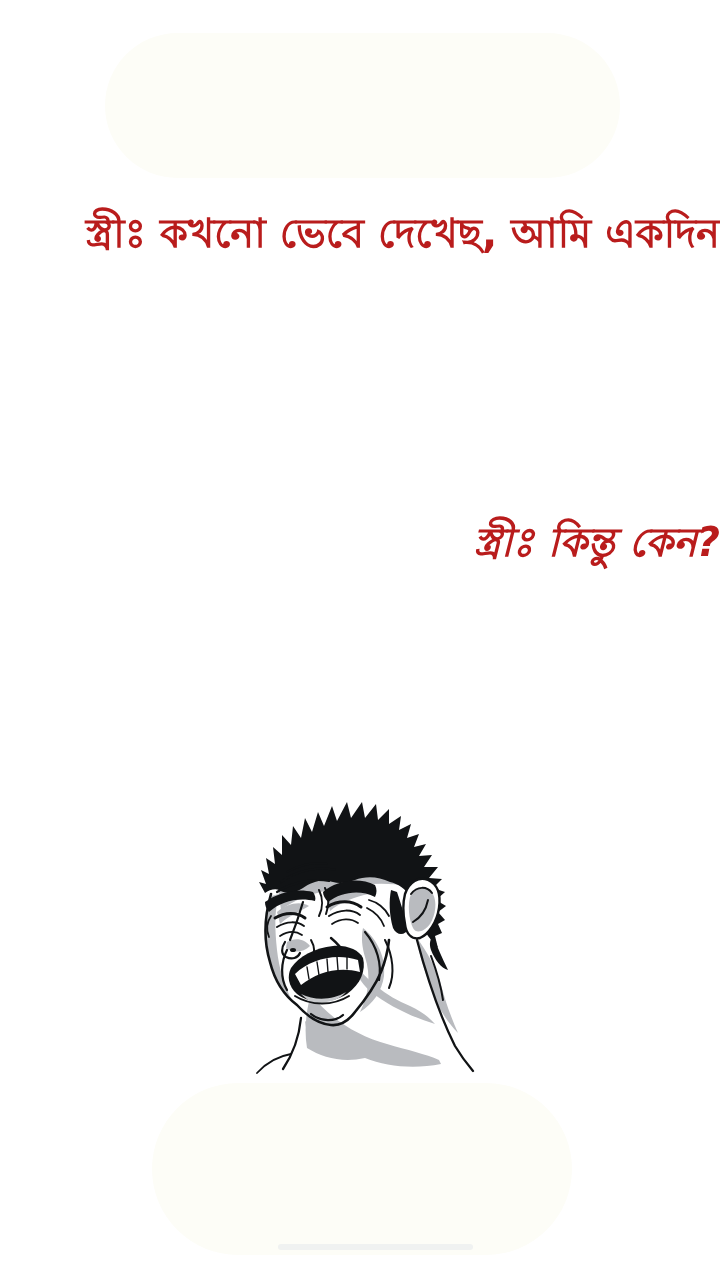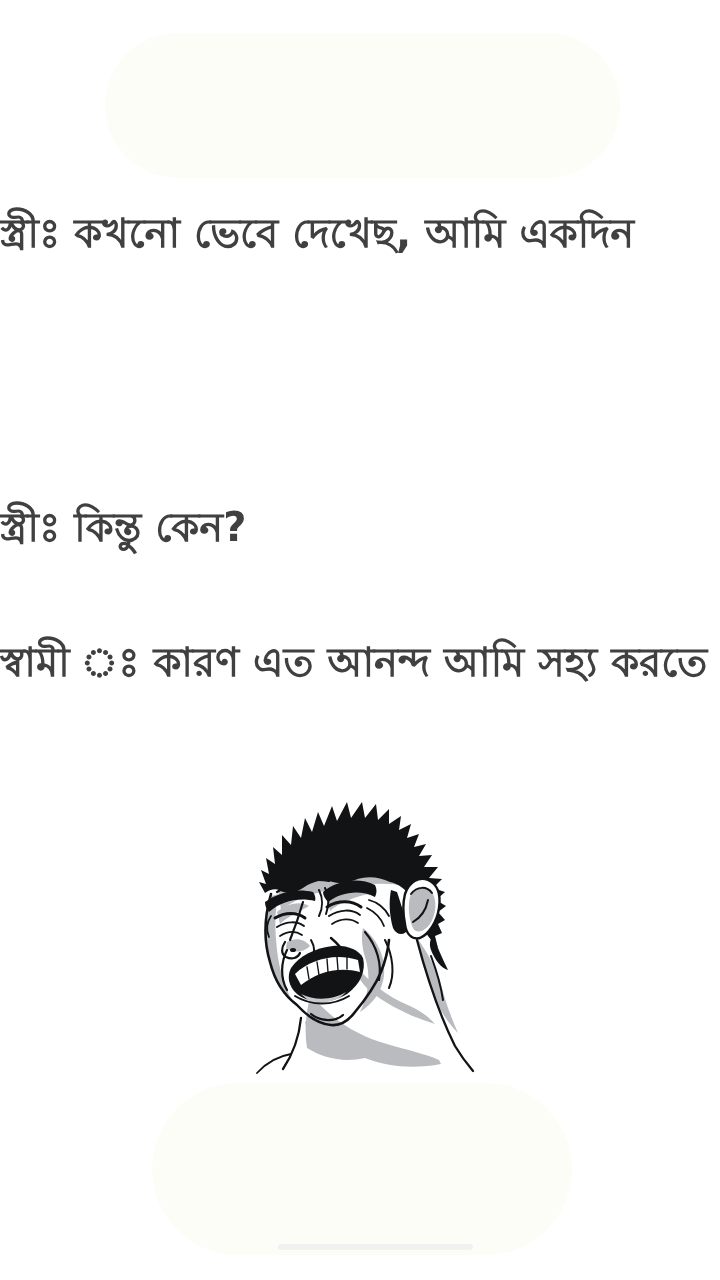--- a/index.html
+++ b/index.html
@@ -13,29 +13,29 @@
   }
   
   .blob{position:absolute;background:#fdfdf7;}
   .blob-top{left:105px;top:33px;width:515px;height:145px;border-radius:74px;}
   .blob-bottom{left:152px;top:1083px;width:420px;height:172px;border-radius:86px;}
   .residue{position:absolute;left:278px;top:1244px;width:195px;height:6px;
            border-radius:3px;background:#e9edee;opacity:.7;}
   
   .dialogue-block{
     position:absolute;left:0;width:720px;
-    text-align:left;
-    color:#404040;
+    text-align:right;
+    color:#b91c1c;
     font-size:40px;font-weight:700;
     line-height:52px;
     letter-spacing:0px;
   }
   .b1{top:207px;}
   .b2{top:371px;}
-  .b3{top:501px;}
+  .b3{top:516px;font-style:italic;}
   .b4{top:636px;}
   .dialogue-block .ln{display:block;}
   
   .face-wrap{position:absolute;left:235px;top:790px;width:250px;height:285px;}
   .face-wrap svg{display:block;width:100%;height:100%;}
   .ink-f{fill:#111315;}
   .ink-s{stroke:#111315;fill:none;stroke-linecap:round;stroke-linejoin:round;}
   .sh{fill:#b9bbbf;}
   .sh2{fill:#c6c8cb;}
   .wt{fill:#ffffff;}
@@ -52,21 +52,20 @@
   <div class="dialogue-block b1">
     <span class="ln">স্ত্রীঃ কখনো ভেবে দেখেছ, আমি একদিন</span>
   </div>
 
 
   <div class="dialogue-block b3">
     <span class="ln">স্ত্রীঃ কিন্তু কেন?</span>
   </div>
 
   <div class="dialogue-block b4">
-    <span class="ln">স্বামী ঃ কারণ এত আনন্দ আমি সহ্য করতে</span>
   </div>
 
   <div class="face-wrap">
     <svg viewBox="0 0 250 285">
 
       <path class="sh" d="M42 90 C70 74 112 70 152 80 C172 85 186 93 193 102 C175 94 150 92 124 95 C94 98 64 106 46 120 Z"></path>
       <path class="sh" d="M36 106 C30 130 30 154 36 172 C40 190 48 202 58 212 C49 196 44 178 42 160 C40 140 39 122 44 104 Z"></path>
       <path class="sh" d="M42 122 C52 113 66 111 74 116 C64 122 52 127 45 134 Z"></path>
       <path class="sh" d="M92 108 C105 99 122 97 134 104 C121 106 104 113 95 121 Z"></path>
       <path class="sh" d="M52 152 C60 147 70 149 75 156 C68 163 57 163 51 158 Z"></path>

